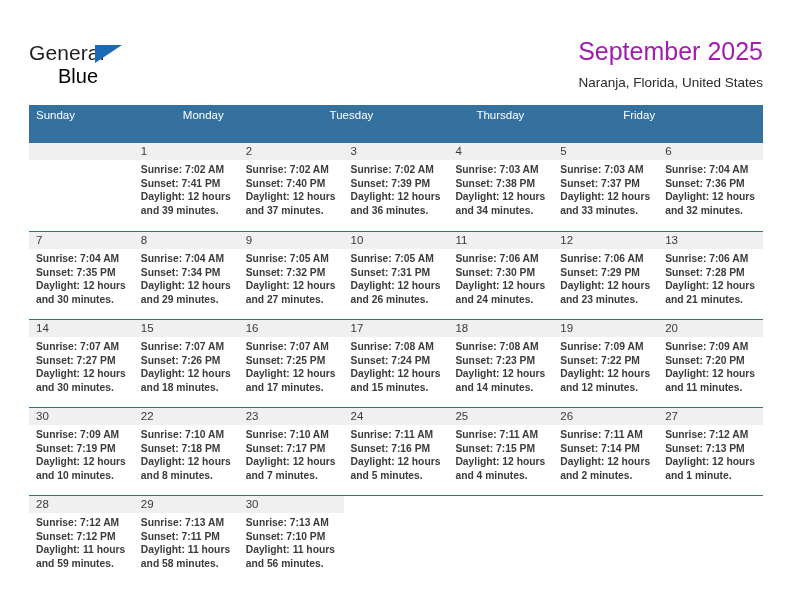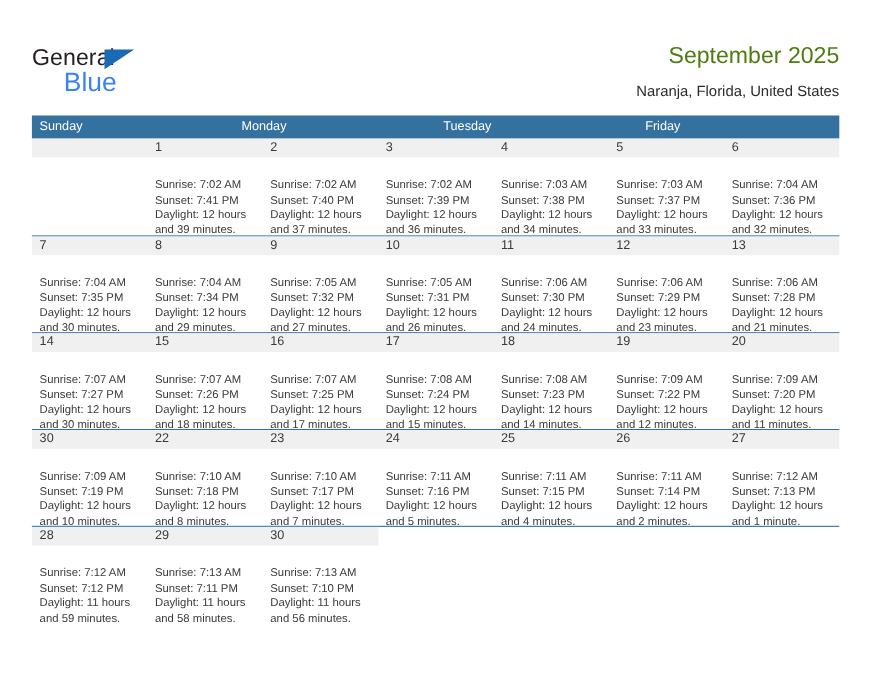--- a/index.html
+++ b/index.html
@@ -51,34 +51,34 @@
     top: 4px;
     width: 0;
     height: 0;
     border-left: 27px solid #1a6ab5;
     border-bottom: 18px solid transparent;
   }
   .logo-blue {
     position: absolute;
     left: 29px;
     top: 22px;
-    font-size: 24px;
-    color: #3b82f6;
+    font-size: 20px;
+    color: #000000;
     line-height: 26px;
   }
 
   .title-block {
     position: absolute;
     right: 0;
     top: 0;
     text-align: right;
   }
   .cal-title {
-    font-size: 21px;
-    color: #4d7c0f;
+    font-size: 25px;
+    color: #a21caf;
     line-height: 30px;
     white-space: nowrap;
   }
   .cal-subtitle {
     margin-top: 8px;
     font-size: 13.5px;
     color: #2b2b2b;
     line-height: 17px;
     white-space: nowrap;
   }
@@ -86,21 +86,21 @@
   
   .calendar {
     position: absolute;
     left: 29px;
     top: 105px;
     width: 734px;
   }
   .weekdays {
     display: flex;
     background: #35719f;
-    height: 21px;
+    height: 38px;
   }
   .weekday {
     flex: 1 1 0;
     color: #ffffff;
     font-size: 11.5px;
     line-height: 21px;
     padding-left: 7px;
     box-sizing: border-box;
     white-space: nowrap;
     overflow: hidden;
@@ -131,21 +131,22 @@
     z-index: 1;
     overflow: hidden;
   }
   .daynum {
     font-size: 11.5px;
     color: #3a3a3a;
     line-height: 17px;
     height: 17px;
   }
   .lines {
-    margin-top: 19px;
+    margin-top: 3px;
+    font-weight: bold;
   }
   .line {
     font-size: 10.3px;
     line-height: 13.6px;
     color: #3b3b3b;
     white-space: nowrap;
   }
 </style>
 </head>
 <body>
@@ -165,20 +166,21 @@
       <div class="cal-subtitle">Naranja, Florida, United States</div>
     </div>
 
   </div>
 
   <div class="calendar">
     <div class="weekdays">
         <div class="weekday">Sunday</div>
         <div class="weekday">Monday</div>
         <div class="weekday">Tuesday</div>
+        <div class="weekday">Thursday</div>
         <div class="weekday">Friday</div>
       </div>
     <div id="weeks-container">
         <div class="week">
           <div class="daynum-band" style="width: 100%;"></div>
           <div class="cell">
             <div class="daynum"></div>
             <div class="lines"></div>
           </div>
           <div class="cell">

